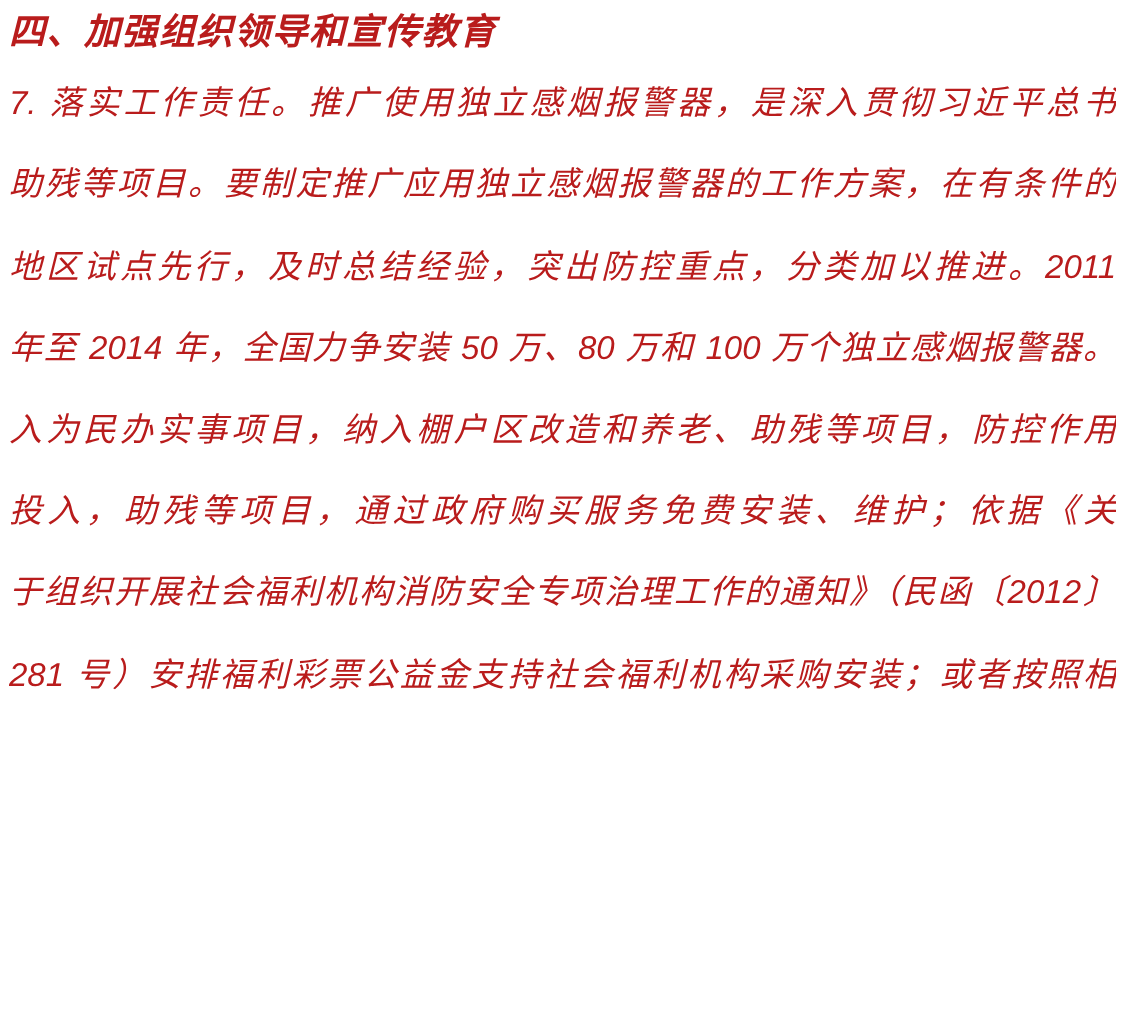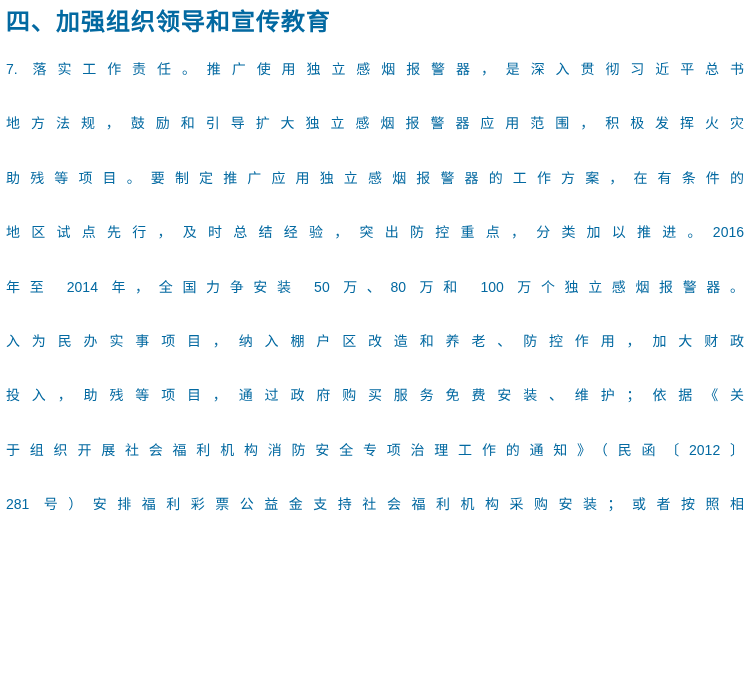--- a/index.html
+++ b/index.html
@@ -11,61 +11,61 @@
     width: 750px;
     height: 688px;
     overflow: hidden;
   }
   .page {
     box-sizing: border-box;
     width: 750px;
     height: 688px;
     padding: 6px 6px 0 6px;
     background: #ffffff;
-    color: #0369a1;
+    color: #b91c1c;
     font-family: "Liberation Sans", sans-serif;
     overflow: hidden;
+    font-style: italic;
   }
   .heading {
     font-size: 24px;
     font-weight: bold;
     line-height: 32px;
     margin: 0 0 4px 0;
     letter-spacing: 1px;
     white-space: nowrap;
     overflow: hidden;
   }
   .para {
     margin: 0;
   }
   .text-line {
-    font-size: 14px;
+    font-size: 22px;
     line-height: 54.4px;
     white-space: nowrap;
     overflow: hidden;
     text-align: justify;
     text-align-last: justify;
     -moz-text-align-last: justify;
   }
 </style>
 </head>
 <body>
 
 <div class="page">
 
   <div class="heading">四、加强组织领导和宣传教育</div>
 
   <div class="para">
     <div class="text-line">7. 落实工作责任。推广使用独立感烟报警器，是深入贯彻习近平总书</div>
-    <div class="text-line">地方法规，鼓励和引导扩大独立感烟报警器应用范围，积极发挥火灾</div>
     <div class="text-line">助残等项目。要制定推广应用独立感烟报警器的工作方案，在有条件的</div>
-    <div class="text-line">地区试点先行，及时总结经验，突出防控重点，分类加以推进。2016</div>
+    <div class="text-line">地区试点先行，及时总结经验，突出防控重点，分类加以推进。2011</div>
     <div class="text-line">年至 2014 年，全国力争安装 50 万、80 万和 100 万个独立感烟报警器。</div>
   </div>
 
   <div class="para">
-    <div class="text-line">入为民办实事项目，纳入棚户区改造和养老、防控作用，加大财政</div>
+    <div class="text-line">入为民办实事项目，纳入棚户区改造和养老、助残等项目，防控作用</div>
     <div class="text-line">投入，助残等项目，通过政府购买服务免费安装、维护；依据《关</div>
     <div class="text-line">于组织开展社会福利机构消防安全专项治理工作的通知》（民函〔2012〕</div>
     <div class="text-line">281 号）安排福利彩票公益金支持社会福利机构采购安装；或者按照相</div>
   </div>
 
 </div>
 
 </body></html>

